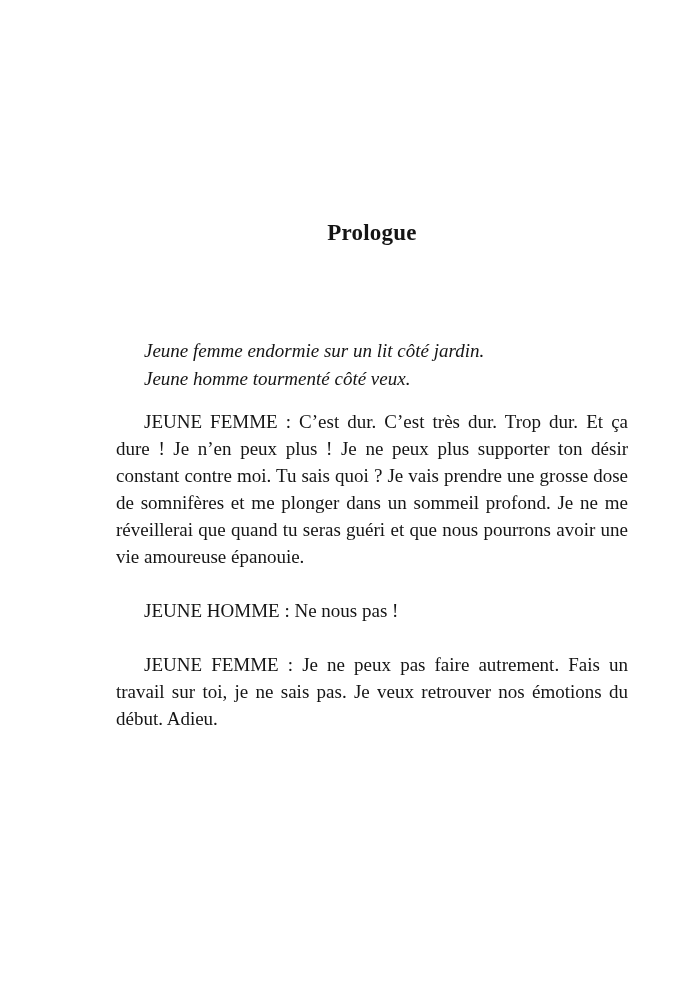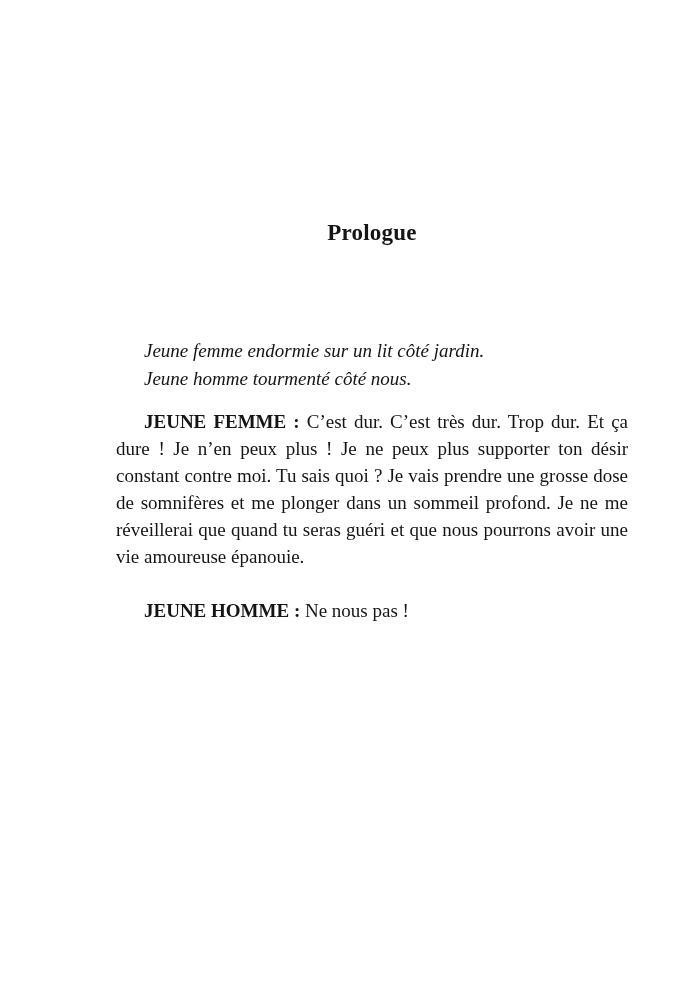--- a/index.html
+++ b/index.html
@@ -45,35 +45,36 @@
     top: 391px;
     font-size: 19px;
     line-height: 27px;
   }
   .dialogue p {
     margin: 0 0 27px 0;
     text-indent: 28px;
     text-align: justify;
   }
   .speaker {
-    font-weight: bold;
+    font-weight: normal;
   }
 </style>
 </head>
 <body>
 
 <div class="page">
 
   <div class="text-block page-title">Prologue</div>
 
   <div class="text-block stage-directions">
     <div>Jeune femme endormie sur un lit côté jardin.</div>
-    <div>Jeune homme tourmenté côté nous.</div>
+    <div>Jeune homme tourmenté côté veux.</div>
   </div>
 
   <div class="text-block dialogue">
     <p><span class="speaker">JEUNE FEMME :</span> <span>C’est dur. C’est très dur. Trop dur. Et ça dure ! Je n’en peux plus ! Je ne peux plus supporter ton désir constant contre moi. Tu sais quoi ? Je vais prendre une grosse dose de somnifères et me plonger dans un sommeil profond. Je ne me réveillerai que quand tu seras guéri et que nous pourrons avoir une vie amoureuse épanouie.</span></p>
 
     <p><span class="speaker">JEUNE HOMME :</span> <span>Ne nous pas !</span></p>
 
+    <p><span class="speaker">JEUNE FEMME :</span> <span>Je ne peux pas faire autrement. Fais un travail sur toi, je ne sais pas. Je veux retrouver nos émotions du début. Adieu.</span></p>
   </div>
 
 </div>
 
 </body></html>

